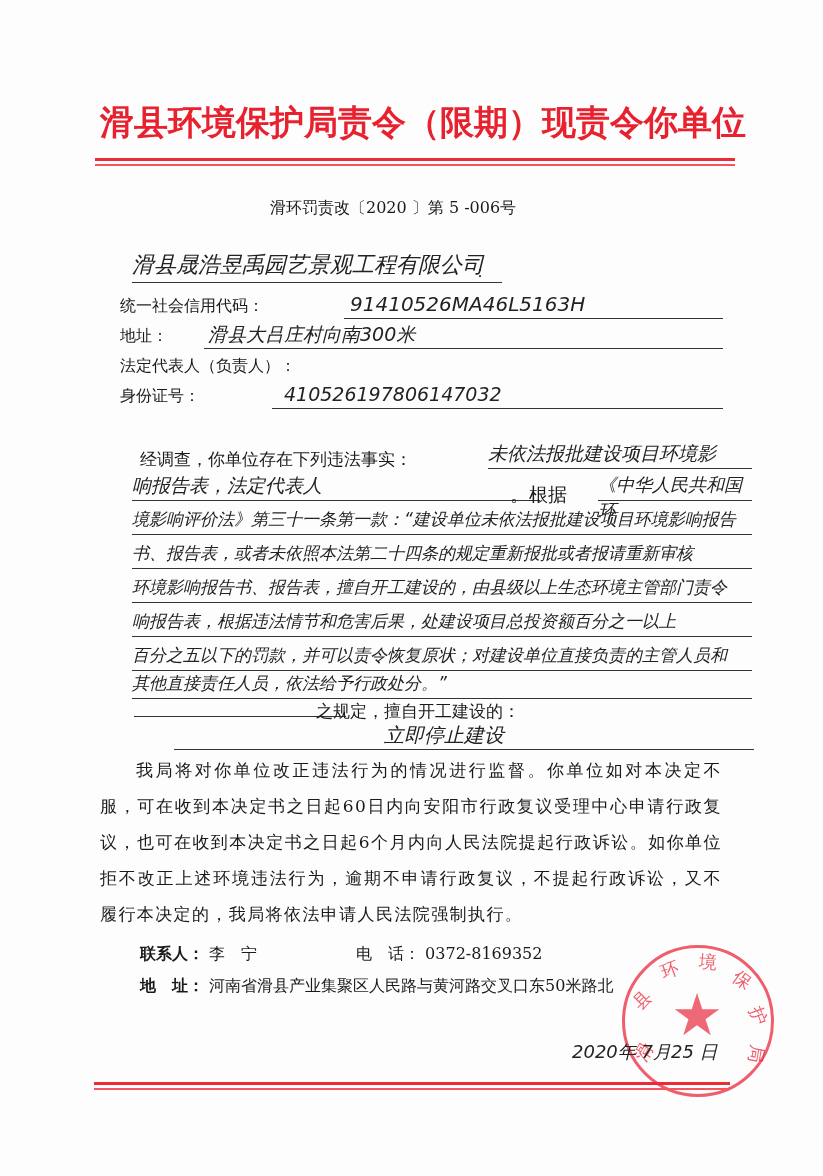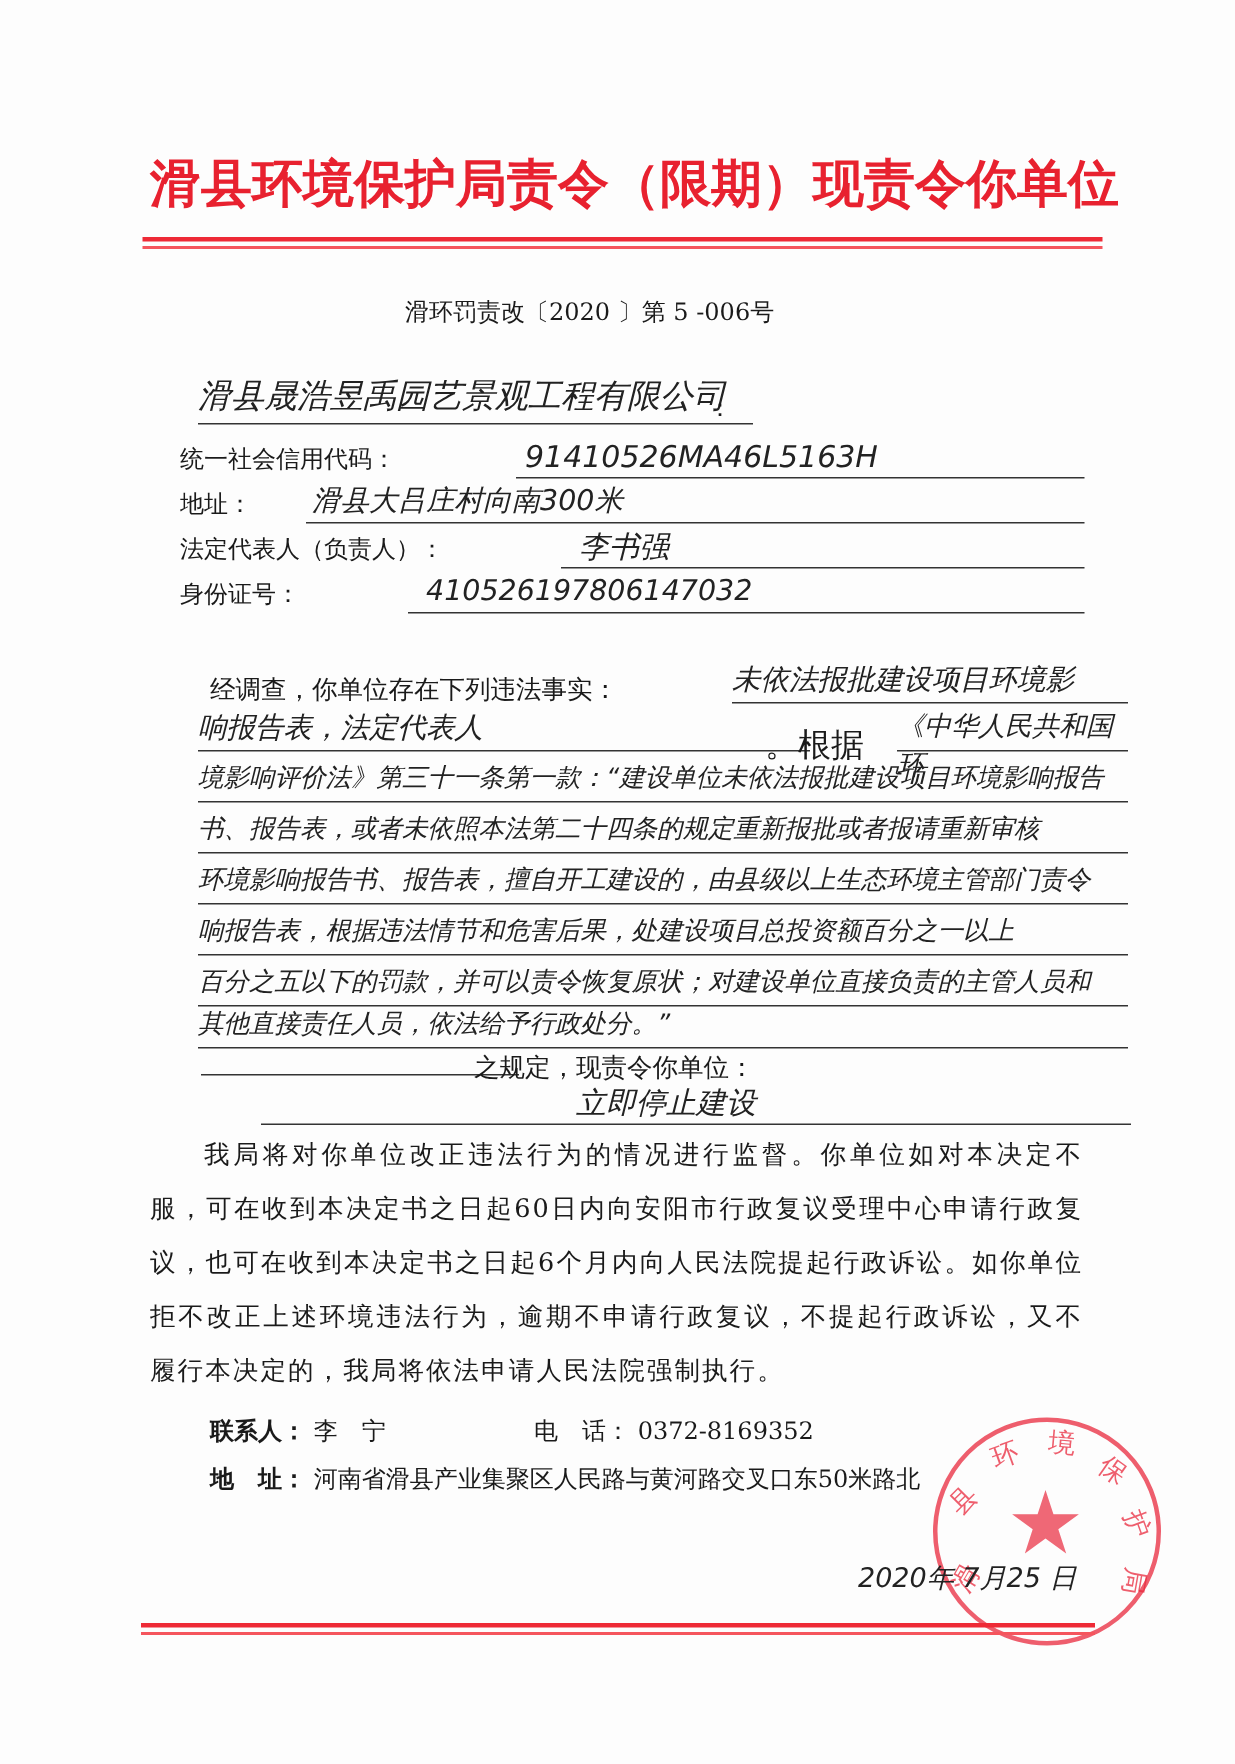--- a/index.html
+++ b/index.html
@@ -56,41 +56,38 @@
 
 <div class="row" style="top:322px;">
   <span class="label abs" style="left:0; top:4px;">地址：</span>
   <div class="abs uline hand" style="left:52px; right:0; top:0; height:26px; font-size:19px; line-height:24px; padding-left:4px;">
     <span>滑县大吕庄村向南300米</span>
   </div>
 </div>
 
 <div class="row" style="top:352px;">
   <span class="label abs" style="left:0; top:4px;">法定代表人（负责人）：</span>
-  <div class="abs uline hand" style="left:222px; right:0; top:0; height:26px; font-size:20px; line-height:24px; padding-left:12px;">
-    <span>李书强</span>
-  </div>
 </div>
 
 <div class="row" style="top:382px;">
   <span class="label abs" style="left:0; top:4px;">身份证号：</span>
   <div class="abs uline hand" style="left:120px; right:0; top:0; height:26px; font-size:19px; line-height:24px; padding-left:12px;">
     <span>410526197806147032</span>
   </div>
 </div>
 
 <div class="abs label" style="left:140px; top:448px; font-size:17px;">经调查，你单位存在下列违法事实：</div>
 <div class="abs uline hand" style="left:456px; top:440px; width:264px; height:28px; font-size:19px; line-height:26px;">
   <span>未依法报批建设项目环境影</span>
 </div>
 
 <div class="abs uline hand" style="left:100px; top:472px; width:408px; height:28px; font-size:19px; line-height:26px;">
   <span>响报告表，法定代表人</span>
 </div>
-<div class="abs label" style="left:510px; top:482px; font-size:22px;">。根据</div>
+<div class="abs label" style="left:510px; top:482px; font-size:19px;">。根据</div>
 <div class="abs uline hand" style="left:566px; top:472px; width:154px; height:28px; font-size:18px; line-height:26px;">
   <span>《中华人民共和国环</span>
 </div>
 
 <div class="abs uline hand" style="left:100px; top:506px; width:620px; height:28px; font-size:17px; line-height:26px; white-space:nowrap; overflow:hidden;">
   <span>境影响评价法》第三十一条第一款：“建设单位未依法报批建设项目环境影响报告</span>
 </div>
 <div class="abs uline hand" style="left:100px; top:540px; width:620px; height:28px; font-size:17px; line-height:26px; white-space:nowrap; overflow:hidden;">
   <span>书、报告表，或者未依照本法第二十四条的规定重新报批或者报请重新审核</span>
 </div>
@@ -101,21 +98,21 @@
   <span>响报告表，根据违法情节和危害后果，处建设项目总投资额百分之一以上</span>
 </div>
 <div class="abs uline hand" style="left:100px; top:642px; width:620px; height:28px; font-size:17px; line-height:26px; white-space:nowrap; overflow:hidden;">
   <span>百分之五以下的罚款，并可以责令恢复原状；对建设单位直接负责的主管人员和</span>
 </div>
 <div class="abs uline hand" style="left:100px; top:670px; width:620px; height:28px; font-size:17px; line-height:26px; white-space:nowrap; overflow:hidden;">
   <span>其他直接责任人员，依法给予行政处分。”</span>
 </div>
 
 <div class="abs uline" style="left:102px; top:692px; width:212px; height:24px;"></div>
-<div class="abs label" style="left:316px; top:700px; font-size:17px;">之规定，现责令你单位：</div>
+<div class="abs label" style="left:316px; top:700px; font-size:17px;">之规定，擅自开工建设的：</div>
 
 <div class="abs uline hand" style="left:142px; top:722px; width:580px; height:28px; font-size:20px; line-height:26px; text-align:center; padding-right:40px; box-sizing:border-box;font-style:italic;">
   <span>立即停止建设</span>
 </div>
 
 <div class="abs body-text" style="left:100px; top:752px; width:622px; text-indent:36px; text-align:justify;">我局将对你单位改正违法行为的情况进行监督。你单位如对本决定不服，可在收到本决定书之日起60日内向安阳市行政复议受理中心申请行政复议，也可在收到本决定书之日起6个月内向人民法院提起行政诉讼。如你单位拒不改正上述环境违法行为，逾期不申请行政复议，不提起行政诉讼，又不履行本决定的，我局将依法申请人民法院强制执行。</div>
 
 <div class="abs contact" style="left:140px; top:944px;">
   <span style="font-weight:bold;">联系人：</span>
   <span>李　宁</span>

